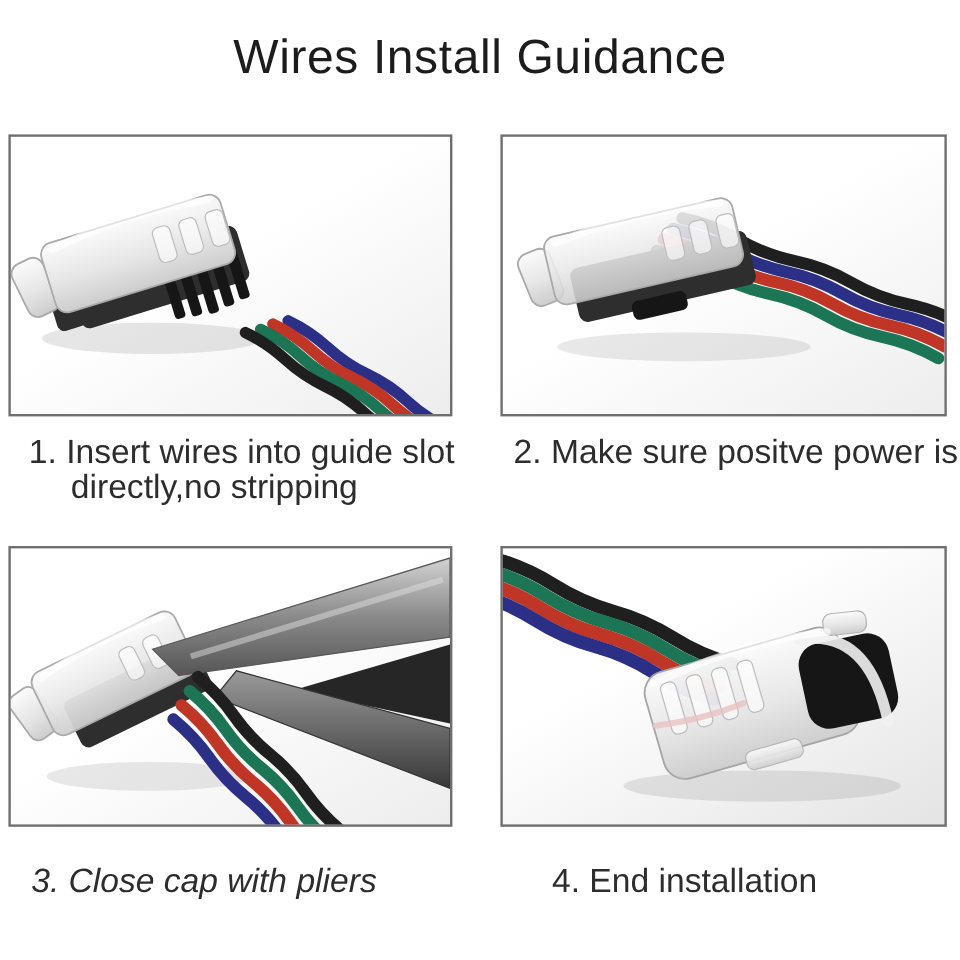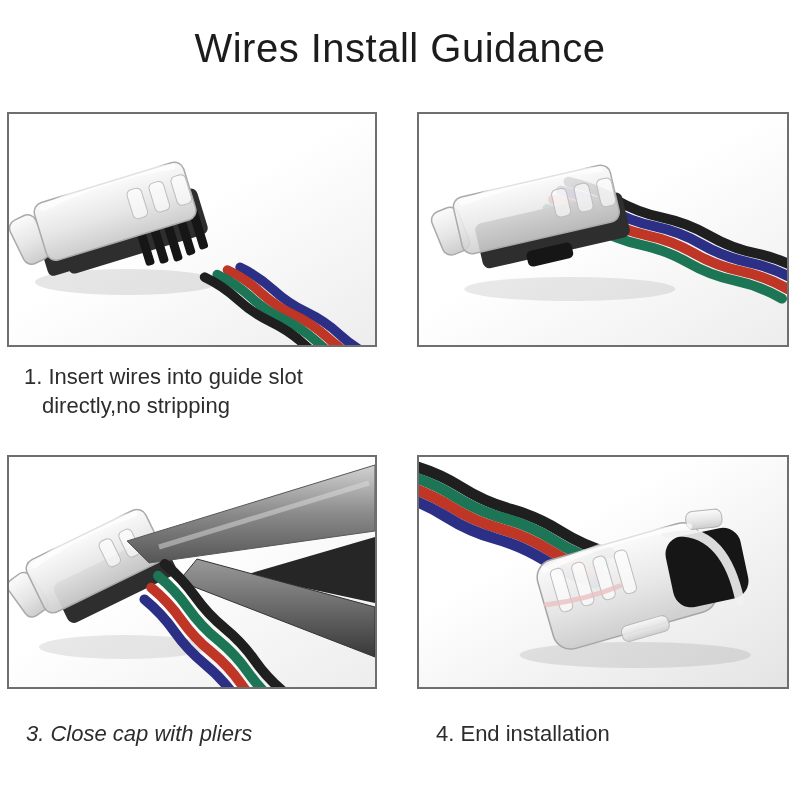--- a/index.html
+++ b/index.html
@@ -17,28 +17,28 @@
     position:absolute;
     border:2px solid var(--frame_border,#6f6f6f);
     background:linear-gradient(150deg,#ffffff 45%,#ededed 100%);
   }
   .f1{left:7px;top:112px;width:366px;height:231px;}
   .f2{left:417px;top:112px;width:368px;height:231px;}
   .f3{left:7px;top:455px;width:366px;height:230px;}
   .f4{left:417px;top:455px;width:368px;height:230px;background:linear-gradient(150deg,#ffffff 35%,#e4e4e4 100%);}
   svg.photo{display:block;width:100%;height:100%;}
   .caption{
-    position:absolute;font-size:22px;line-height:29px;
+    position:absolute;font-size:28px;line-height:29px;
     color:var(--caption_text,#2d2d2d);white-space:nowrap;
   }
   .c1{left:24px;top:362px;}
   .c2{left:428px;top:362px;}
   .c3{left:26px;top:719px;font-style:italic;}
-  .c4{left:436px;top:719px;}
-  .l2{margin-left:18px;}
+  .c4{left:460px;top:719px;}
+  .l2{margin-left:35px;}
   .wire{fill:none;stroke-linecap:round;}
   .sw95{stroke-width:9.5;} .sw10{stroke-width:10;} .sw11{stroke-width:11;}
   .wk{stroke:var(--wire_black,#1f1f1f);}
   .wg{stroke:var(--wire_green,#1c7555);}
   .wr{stroke:var(--wire_red,#bf3526);}
   .wb{stroke:var(--wire_blue,#2b2f86);}
   .cdark{fill:var(--connector_dark,#2e2e2e);}
   .cteeth{fill:var(--connector_teeth,#161616);}
   .slot{fill:#ffffff;fill-opacity:.62;stroke:#bdbdbd;stroke-width:1;}
   .hl{fill:none;stroke:#ffffff;stroke-width:6;opacity:.65;stroke-linecap:round;}
@@ -163,19 +163,20 @@
       <path class="hl" d="M-92 -38 q80 -14 150 -2"></path>
     </g>
   </svg>
 </div>
 
 <div class="caption c1">
   <div class="l1">1. Insert wires into guide slot</div>
   <div class="l2">directly,no stripping</div>
 </div>
 <div class="caption c2">
+  <div class="l1">2. Make sure positve power is</div>
 </div>
 <div class="caption c3">
   <div class="l1">3. Close cap with pliers</div>
 </div>
 <div class="caption c4">
   <div class="l1">4. End installation</div>
 </div>
 
 </body></html>

